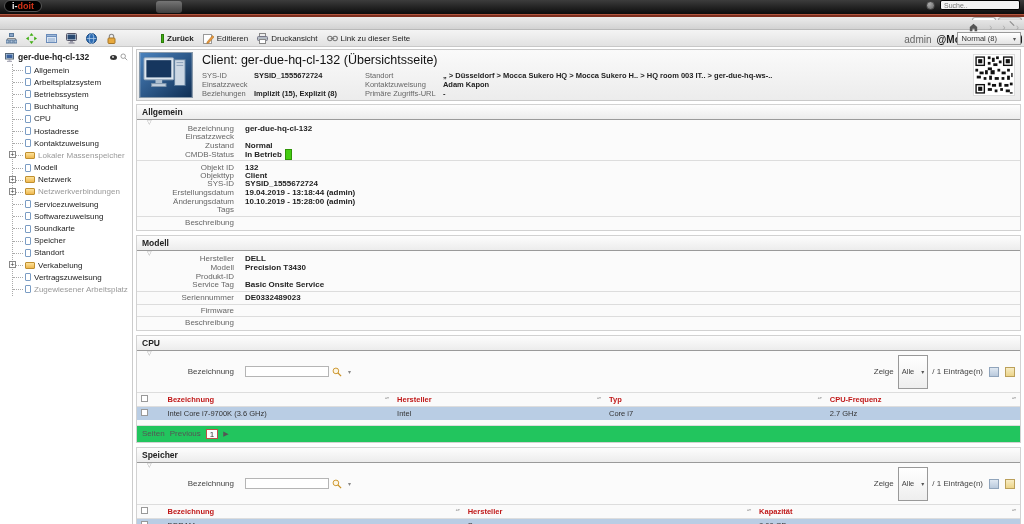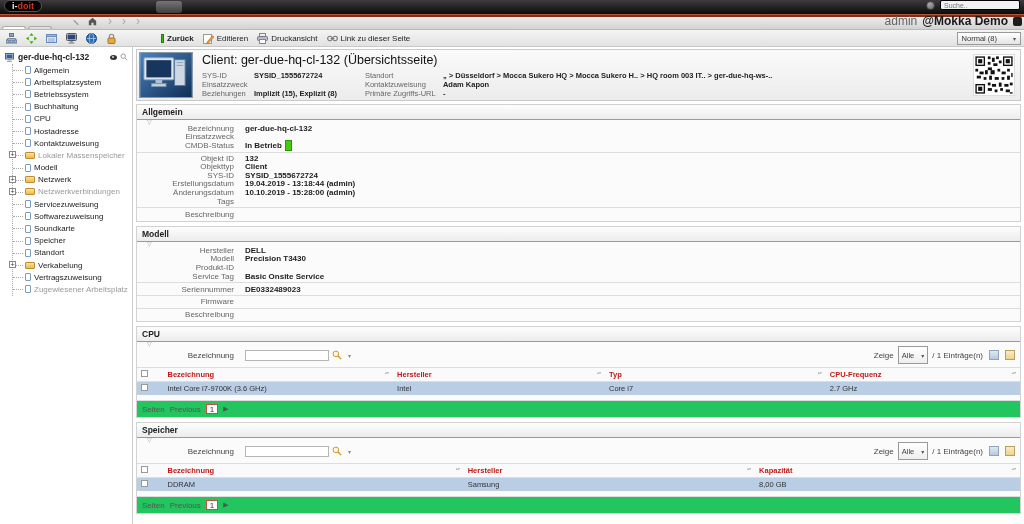--- a/index.html
+++ b/index.html
@@ -13,21 +13,21 @@
   .nav-items { display:flex; align-items:center; height:100%; }
   .nav-item { padding:0 13px; font-weight:bold; font-size:8px; color:#c8c8c8; height:12px; line-height:12px; cursor:pointer; }
   .nav-item.active { background:linear-gradient(#757575,#3f3f3f); border-radius:3px; color:#fff; }
   .topnav-right { margin-left:auto; display:flex; align-items:center; gap:5px; margin-right:4px; }
   .help-icon { width:9px; height:9px; border-radius:50%; background:radial-gradient(circle at 35% 30%, #aaa, #666); border:1px solid #444; }
   .search-input { width:80px; height:10px; border:1px solid #000; border-radius:2px; background:#f2f2f2; font-size:7px; padding:0 3px; color:#555; font-family:"Liberation Sans", sans-serif; }
 
   .accent { height:3px; background:#7d2e1e; border-top:1px solid #b0563f; }
 
   
-  .tabbar { height:13px; background:linear-gradient(#ececec,#d2d2d2); border-bottom:1px solid #b8b8b8; display:flex; align-items:flex-end; font-size:12px; }
+  .tabbar { height:13px; background:linear-gradient(#ececec,#d2d2d2); border-bottom:1px solid #b8b8b8; display:flex; align-items:flex-end; font-size:10px;flex-direction:column; }
   .tabs { display:flex; align-items:flex-end; margin-left:2px; }
   .tab { padding:1px 11px 1px; background:linear-gradient(#e6e6e6,#d5d5d5); border:1px solid #ababab; border-bottom:none; border-radius:3px 3px 0 0; margin-right:2px; color:#555; font-weight:bold; cursor:pointer; }
   .tab.active { background:#fff; color:#222; }
   .collapse-icon { width:8px; height:8px; margin:0 8px 2px 18px; position:relative; opacity:.55; }
   .collapse-icon::before, .collapse-icon::after { content:""; position:absolute; border-top:1px solid #666; width:6px; transform:rotate(45deg); left:1px; top:3px; }
   .crumbs { display:flex; align-items:center; gap:2px; margin-bottom:1px; }
   .home-icon { width:9px; height:9px; fill:#555; margin-right:4px; cursor:pointer; }
   .crumb { display:flex; align-items:center; font-weight:bold; color:#444; cursor:pointer; }
   .crumb::before { content:"›"; color:#aaa; margin:0 5px; font-weight:normal; }
   .crumbs .crumb:first-child::before { content:""; margin:0; }
@@ -94,21 +94,21 @@
   .kv-row.green .kv-value::after { content:""; width:5px; height:9px; background:#44cc11; border:1px solid #2f9407; margin-left:3px; display:inline-block; }
 
   
   .filter-row { display:flex; align-items:center; padding:4px 5px 3px 0; }
   .filter-label { width:108px; text-align:right; color:#444; padding-right:11px; flex-shrink:0; }
   .filter-input { width:84px; height:11px; border:1px solid #b5b5b5; background:#fff; font-size:7.5px; padding:0 2px; font-family:"Liberation Sans", sans-serif; }
   .mag-icon { width:10px; height:10px; margin-left:3px; cursor:pointer; }
   .caret-icon { margin-left:6px; color:#888; font-size:6px; cursor:pointer; }
   .caret-icon::before { content:"▾"; }
   .pagesize { margin-left:auto; display:flex; align-items:center; gap:4px; color:#444; }
-  .size-dd { border:1px solid #999; background:linear-gradient(#fff,#eee); height:11px; padding:8px 3px; display:inline-flex; align-items:center; gap:7px; font-size:7.5px; cursor:pointer; }
+  .size-dd { border:1px solid #999; background:linear-gradient(#fff,#eee); height:11px; padding:16px 3px; display:inline-flex; align-items:center; gap:7px; font-size:7.5px; cursor:pointer; }
   .size-dd::after { content:"▾"; font-size:6px; color:#555; }
   .pg-icon { width:10px; height:10px; display:inline-block; margin-left:2px; cursor:pointer; }
   .grid-icon { background:linear-gradient(#dfe8f2,#b9c9dc); border:1px solid #90a4bb; }
   .note-icon { background:linear-gradient(#f7ecc4,#eCD489); border:1px solid #bba05a; }
   table.data { width:100%; border-collapse:collapse; font-size:7.5px; table-layout:fixed; }
   table.data th { color:#c01818; font-weight:bold; text-align:left; padding:2px 4px; border-top:1px solid #ddd; border-bottom:1px solid #ddd; background:#fafafa; white-space:nowrap; overflow:hidden; }
   table.data th .sort { float:right; color:#b5b5b5; font-size:4px; letter-spacing:0; cursor:pointer; }
   table.data th .sort::before { content:"▴▾"; }
   table.data td { padding:2px 4px; color:#333; white-space:nowrap; overflow:hidden; }
   tr.row-selected { background:#b9cde4; }
@@ -471,20 +471,24 @@
         <div class="kv-rows">
 
         <div class="kv-row">
             <span class="kv-label">Bezeichnung</span>
             <span class="kv-value">ger-due-hq-cl-132</span>
           </div>
             <div class="kv-row">
             <span class="kv-label">Einsatzzweck</span>
             <span class="kv-value"></span>
           </div>
+            <div class="kv-row">
+            <span class="kv-label">Zustand</span>
+            <span class="kv-value">Normal</span>
+          </div>
             <div class="kv-row green">
             <span class="kv-label">CMDB-Status</span>
             <span class="kv-value">In Betrieb</span>
           </div>
             <div class="kv-row sep">
             <span class="kv-label">Objekt ID</span>
             <span class="kv-value">132</span>
           </div>
             <div class="kv-row">
             <span class="kv-label">Objekttyp</span>

